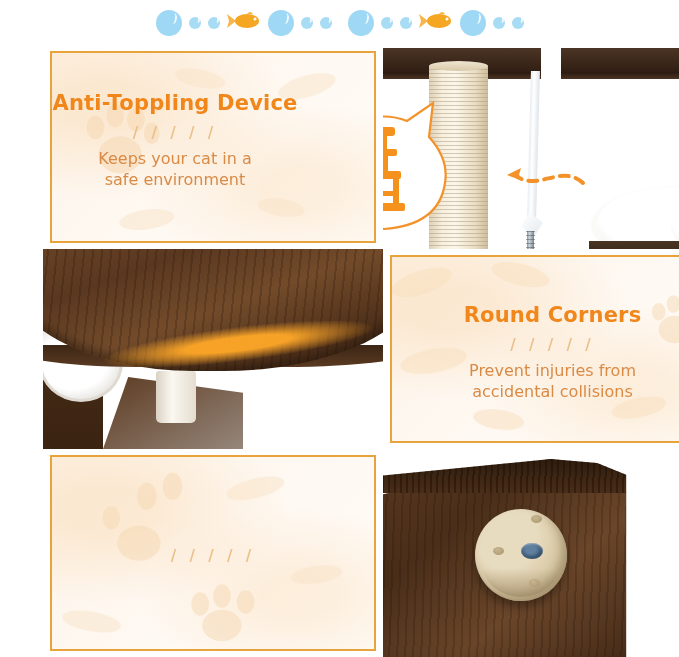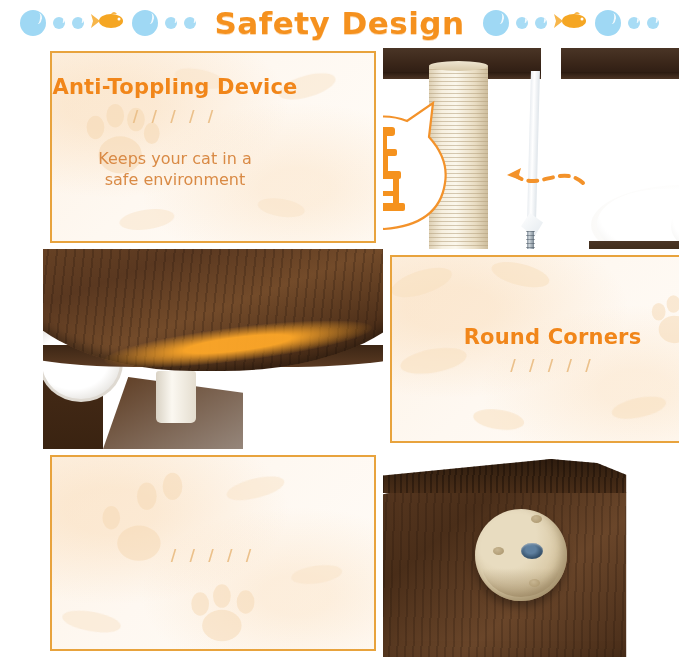--- a/index.html
+++ b/index.html
@@ -113,21 +113,21 @@
     color:#EBC08A;
     letter-spacing:4px;
     margin:9px 0 7px 0;
     line-height:1;
   }
   .panel-sub{
     font-family:"DejaVu Sans", sans-serif;
     font-size:16px;
     line-height:1.35;
     color:#D98A45;
-    margin:16px;
+    margin:0;
     white-space:pre-line;
     font-weight:normal;
   }
 
   
   .p1 .panel-inner{align-items:center;transform:translate(-38px,-6px);}
   .p2 .panel-inner{transform:translateY(4px);}
   .p3 .panel-inner{transform:translateY(2px);}
 
   
@@ -298,21 +298,20 @@
         <path d="M9 10 L0 3 L2 10 L0 17 Z" fill="#F7B64B"></path>
         <path d="M20 3 q3 -4 6 0" fill="#F7B64B"></path>
         <circle cx="28" cy="8" r="1.5" fill="#ffffff"></circle>
       </svg>
     </span>
     <span class="bubble b-lg"></span>
     <span class="bubble b-sm"></span>
     <span class="bubble b-sm"></span>
   </div>
 
-  <h1 class="page-title">Safety Design</h1>
 
   <div class="deco">
     <span class="bubble b-lg"></span>
     <span class="bubble b-sm"></span>
     <span class="bubble b-sm"></span>
     <span class="fish">
       <svg width="34" height="20" viewBox="0 0 34 20">
         <ellipse cx="20" cy="10" rx="12" ry="7" fill="#F5A623"></ellipse>
         <path d="M9 10 L0 3 L2 10 L0 17 Z" fill="#F7B64B"></path>
         <path d="M20 3 q3 -4 6 0" fill="#F7B64B"></path>
@@ -435,20 +434,22 @@
             <ellipse cx="270" cy="56" rx="7" ry="9"></ellipse>
             <ellipse cx="285" cy="48" rx="7" ry="9"></ellipse>
             <ellipse cx="300" cy="52" rx="7" ry="9"></ellipse>
             <ellipse cx="286" cy="74" rx="16" ry="14"></ellipse>
           </g>
         </svg>
       </div>
       <div class="panel-inner">
         <div class="panel-title">Round Corners</div>
         <div class="slashes">/ / / / /</div>
+        <div class="panel-sub">Prevent injuries from
+accidental collisions</div>
       </div>
     </div>
   </div>
 
   <div class="cell">
     <div class="panel p3">
       <div class="wm">
         <svg width="100%" height="100%" viewBox="0 0 326 196" preserveAspectRatio="none">
           <g fill="#F6D9B4" opacity="0.5">
             <ellipse cx="96" cy="40" rx="10" ry="14"></ellipse>

